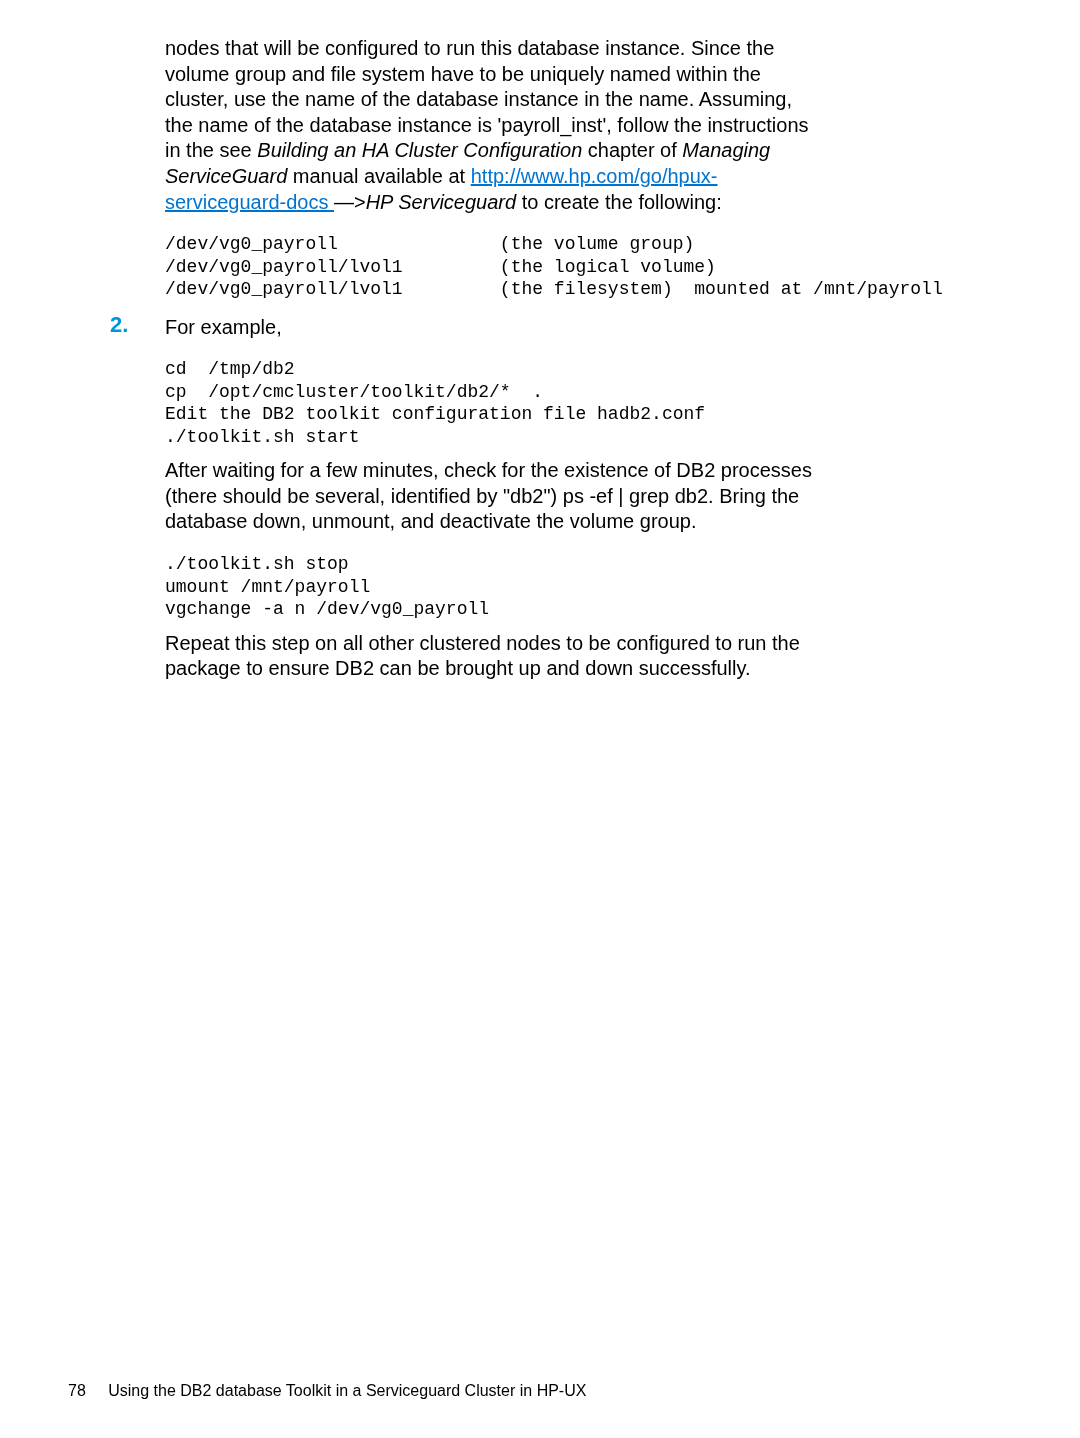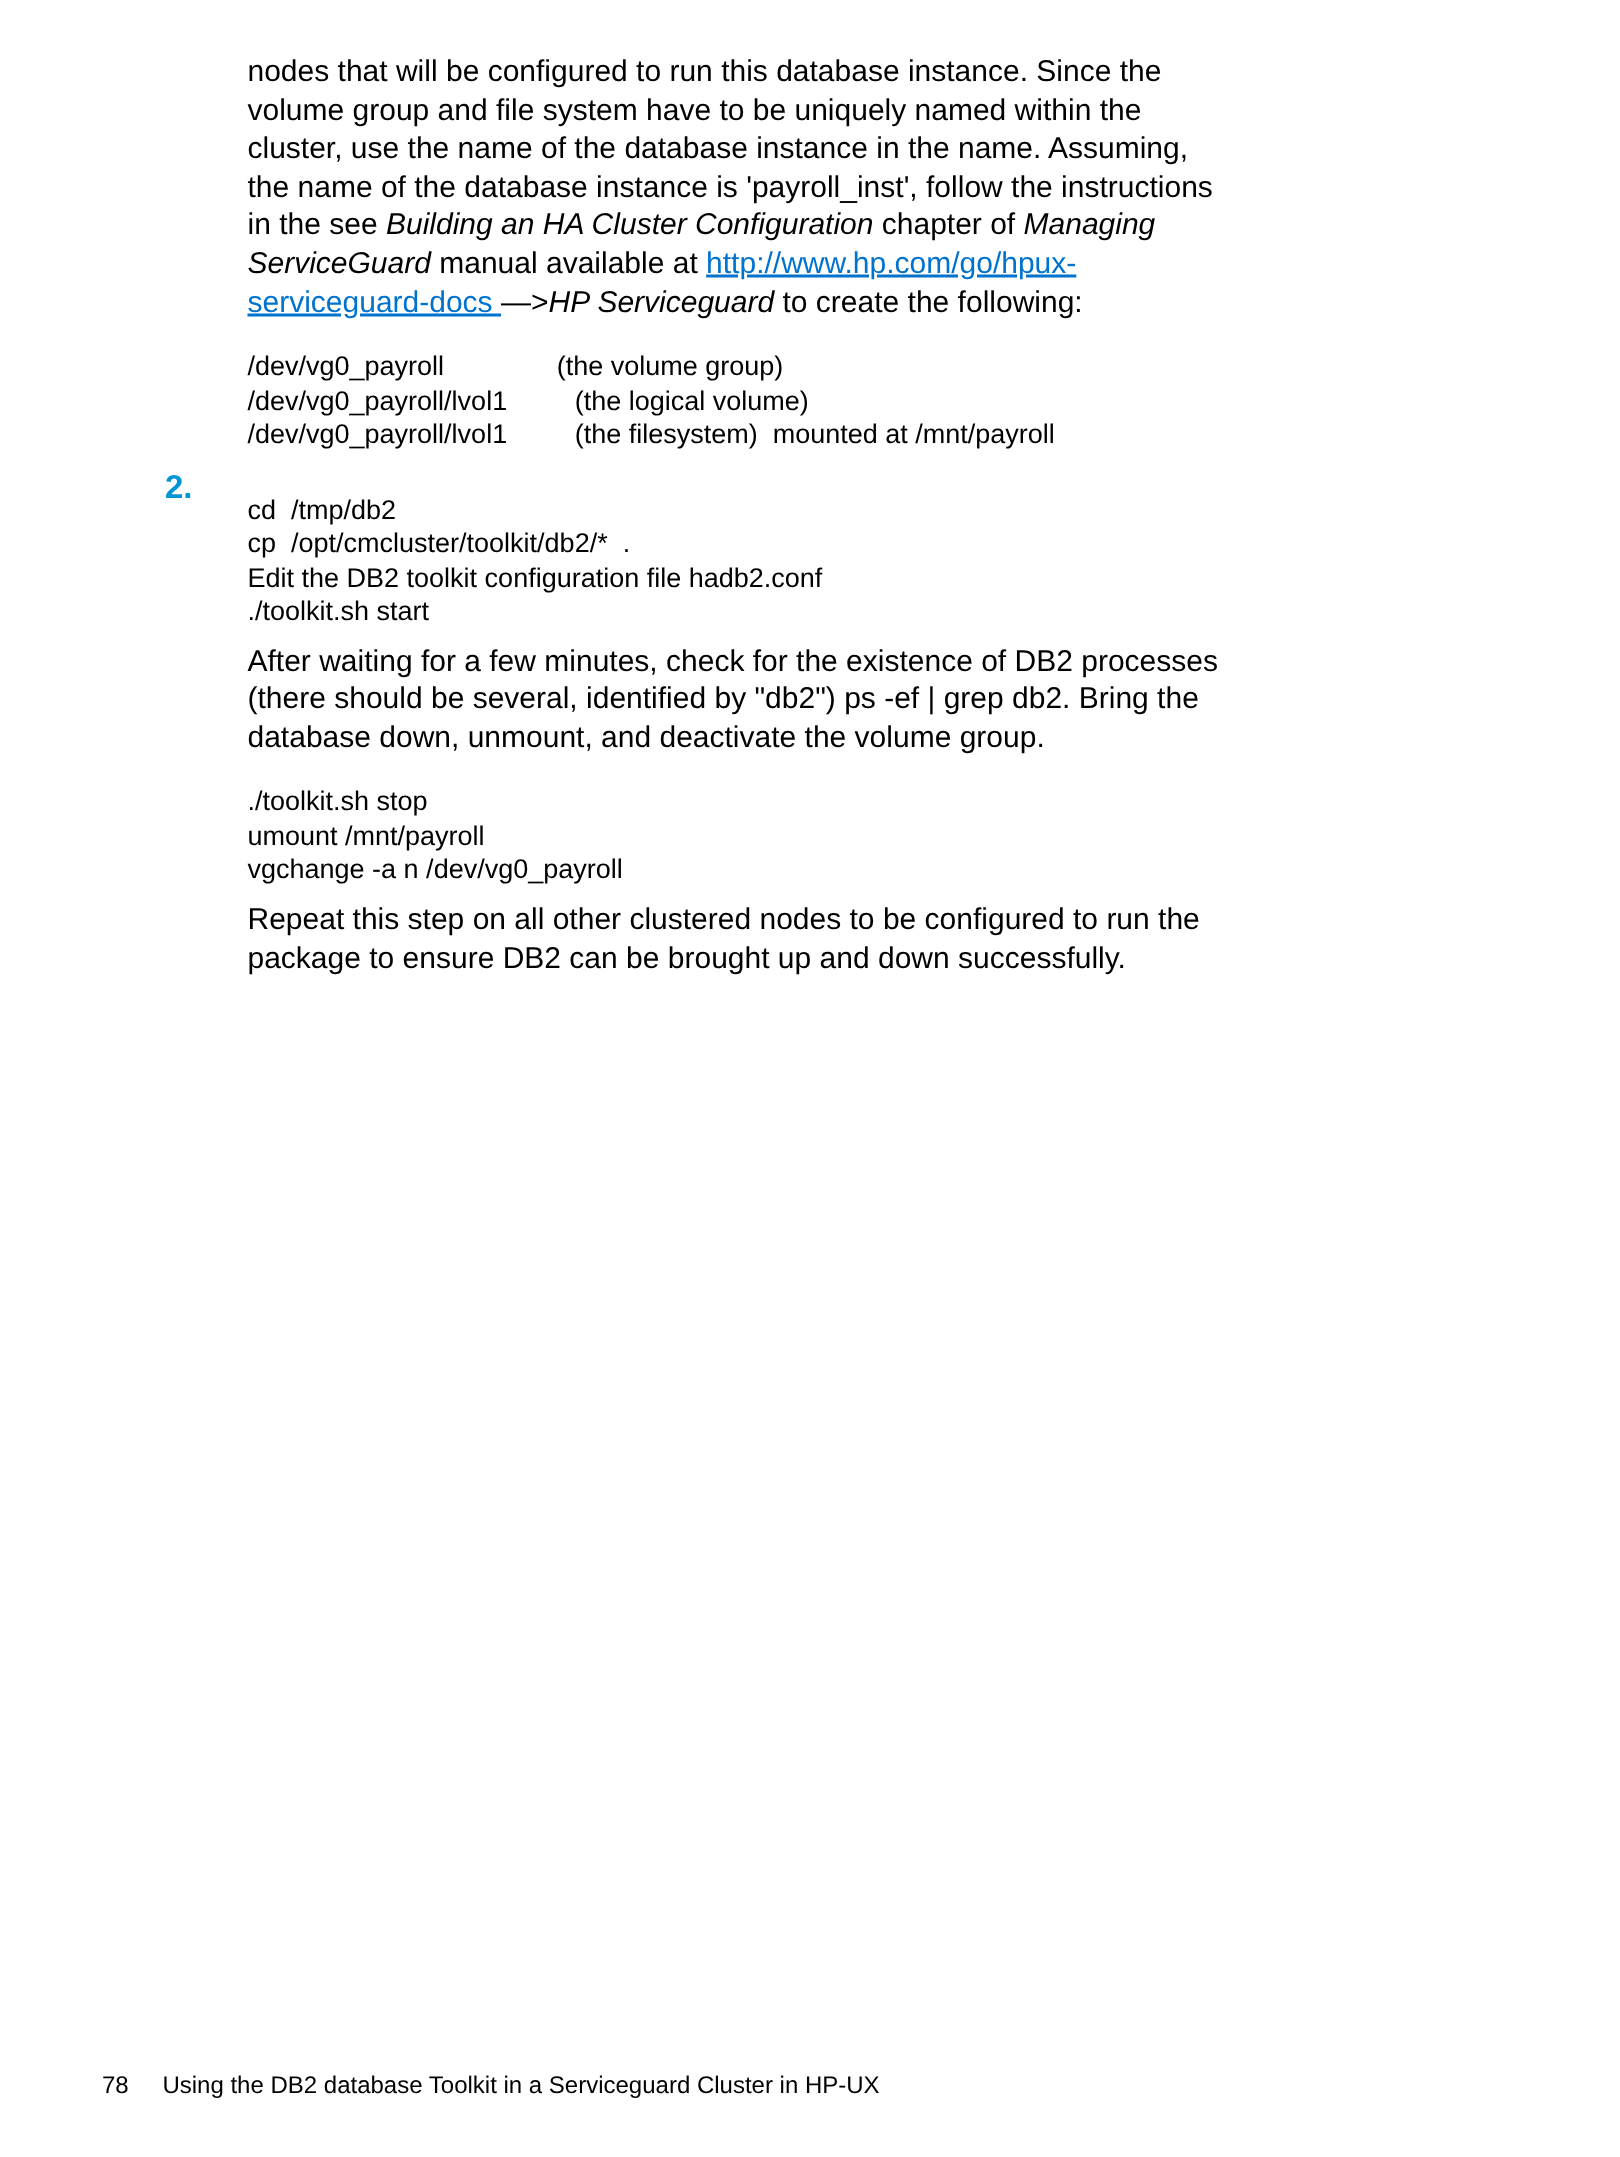--- a/index.html
+++ b/index.html
@@ -13,21 +13,21 @@
   }
   .page {
     box-sizing: border-box;
     width: 872px; height: 1438px;
     padding: 36px 60px 40px 80px;
     position: relative;
   }
   .body-indent { margin-left: 85px; }
   .para { line-height: 1.28; margin: 0 0 6px 0; }
   .code {
-    font-family: Liberation Sans, sans-serif;
+    font-family: Liberation Mono, monospace;
     white-space: pre;
     font-size: 18px;
     line-height: 1.25;
     margin: 18px 0 10px 0;
   }
   a.link { color: #0073cf; text-decoration: underline; }
   .italic { font-style: italic; }
   .step {
     display: flex;
     align-items: flex-start;
@@ -62,20 +62,21 @@
     </p>
 
     <div class="code">/dev/vg0_payroll               (the volume group)
 /dev/vg0_payroll/lvol1         (the logical volume)
 /dev/vg0_payroll/lvol1         (the filesystem)  mounted at /mnt/payroll</div>
   </div>
 
   <div class="step">
     <div class="step-num">2.</div>
     <div class="step-body">
+      <p class="para" style="margin-top:4px">For example,</p>
 
       <div class="code">cd  /tmp/db2
 cp  /opt/cmcluster/toolkit/db2/*  .
 Edit the DB2 toolkit configuration file hadb2.conf
 ./toolkit.sh start</div>
 
       <p class="para">After waiting for a few minutes, check for the existence of DB2 processes (there should be several, identified by "db2") ps -ef | grep db2. Bring the database down, unmount, and deactivate the volume group.</p>
 
       <div class="code">./toolkit.sh stop
 umount /mnt/payroll

